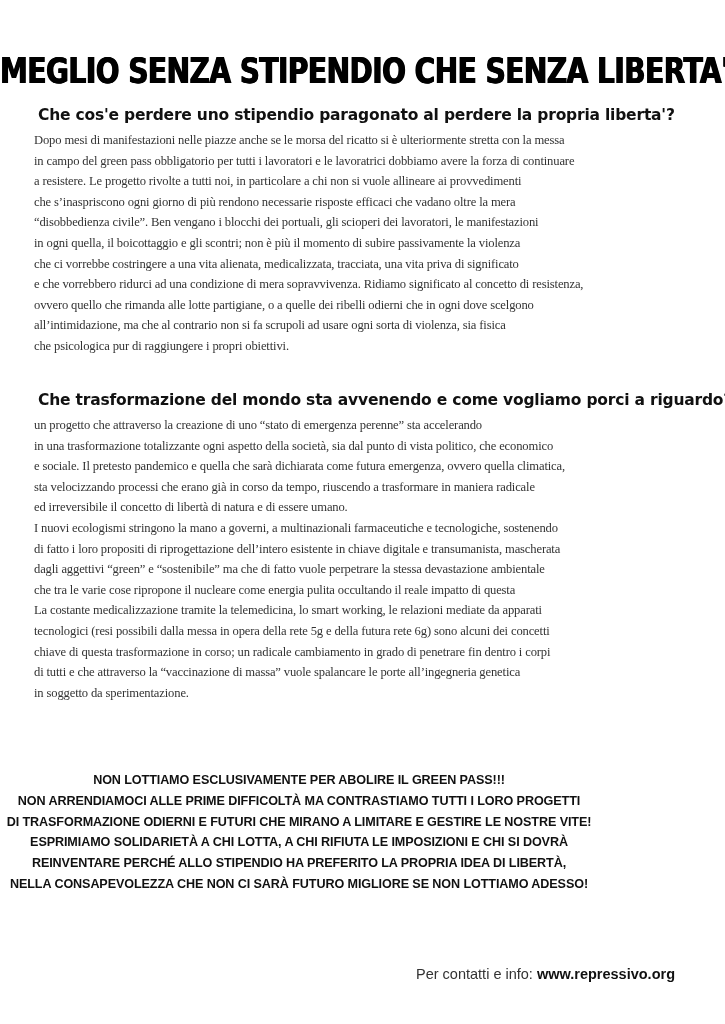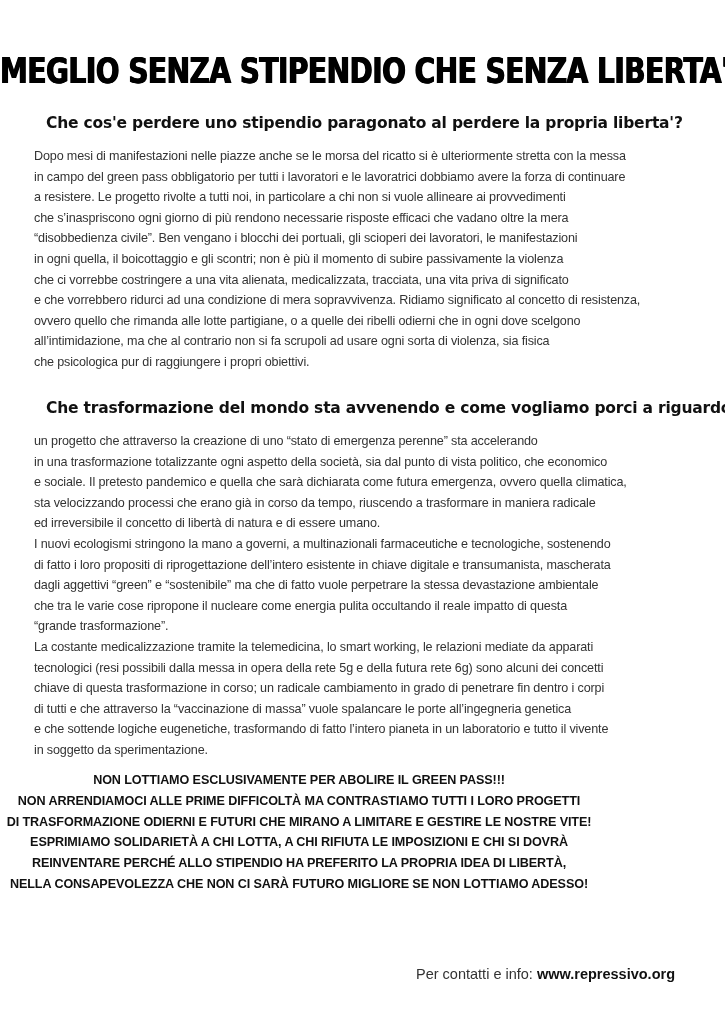--- a/index.html
+++ b/index.html
@@ -35,39 +35,40 @@
       transform-origin: top center;
       text-shadow: 0.6px 0 0 #000, -0.6px 0 0 #000;
       white-space: nowrap;
     }
     .section {
       position: absolute;
       left: 34px;
       width: 670px;
     }
     .section h2 {
-      margin: 12px;
+      margin: 4px;
       font-family: "DejaVu Sans", sans-serif;
       font-weight: bold;
       font-size: 15.5px;
       color: #111111;
       letter-spacing: -0.2px;
       line-height: 22px;
       white-space: nowrap;
     }
     .section .lines {
       font-family: "Liberation Sans", sans-serif;
       font-size: 12.6px;
       line-height: 20.6px;
       color: #333333;
       letter-spacing: -0.15px;
     }
     .section .line {
       display: block;
       white-space: nowrap;
+      font-family: Liberation Serif, serif;
     }
     #section-1 { top: 100px; }
     #section-2 { top: 385px; }
     .closing {
       position: absolute;
       top: 770px;
       left: 0;
       width: 598px;
       text-align: center;
       font-family: "Liberation Sans", sans-serif;
@@ -124,26 +125,24 @@
     <div class="lines">
       <span class="line">un progetto che attraverso la creazione di uno “stato di emergenza perenne” sta accelerando</span>
       <span class="line">in una trasformazione totalizzante ogni aspetto della società, sia dal punto di vista politico, che economico</span>
       <span class="line">e sociale. Il pretesto pandemico e quella che sarà dichiarata come futura emergenza, ovvero quella climatica,</span>
       <span class="line">sta velocizzando processi che erano già in corso da tempo, riuscendo a trasformare in maniera radicale</span>
       <span class="line">ed irreversibile il concetto di libertà di natura e di essere umano.</span>
       <span class="line">I nuovi ecologismi stringono la mano a governi, a multinazionali farmaceutiche e tecnologiche, sostenendo</span>
       <span class="line">di fatto i loro propositi di riprogettazione dell’intero esistente in chiave digitale e transumanista, mascherata</span>
       <span class="line">dagli aggettivi “green” e “sostenibile” ma che di fatto vuole perpetrare la stessa devastazione ambientale</span>
       <span class="line">che tra le varie cose ripropone il nucleare come energia pulita occultando il reale impatto di questa</span>
-      <span class="line">“grande trasformazione”.</span>
       <span class="line">La costante medicalizzazione tramite la telemedicina, lo smart working, le relazioni mediate da apparati</span>
       <span class="line">tecnologici (resi possibili dalla messa in opera della rete 5g e della futura rete 6g) sono alcuni dei concetti</span>
       <span class="line">chiave di questa trasformazione in corso; un radicale cambiamento in grado di penetrare fin dentro i corpi</span>
       <span class="line">di tutti e che attraverso la “vaccinazione di massa” vuole spalancare le porte all’ingegneria genetica</span>
-      <span class="line">e che sottende logiche eugenetiche, trasformando di fatto l’intero pianeta in un laboratorio e tutto il vivente</span>
       <span class="line">in soggetto da sperimentazione.</span>
     </div>
   </div>
 
   <div class="closing">
     <span class="line">NON LOTTIAMO ESCLUSIVAMENTE PER ABOLIRE IL GREEN PASS!!!</span>
     <span class="line">NON ARRENDIAMOCI ALLE PRIME DIFFICOLTÀ MA CONTRASTIAMO TUTTI I LORO PROGETTI</span>
     <span class="line">DI TRASFORMAZIONE ODIERNI E FUTURI CHE MIRANO A LIMITARE E GESTIRE LE NOSTRE VITE!</span>
     <span class="line">ESPRIMIAMO SOLIDARIETÀ A CHI LOTTA, A CHI RIFIUTA LE IMPOSIZIONI E CHI SI DOVRÀ</span>
     <span class="line">REINVENTARE PERCHÉ ALLO STIPENDIO HA PREFERITO LA PROPRIA IDEA DI LIBERTÀ,</span>

